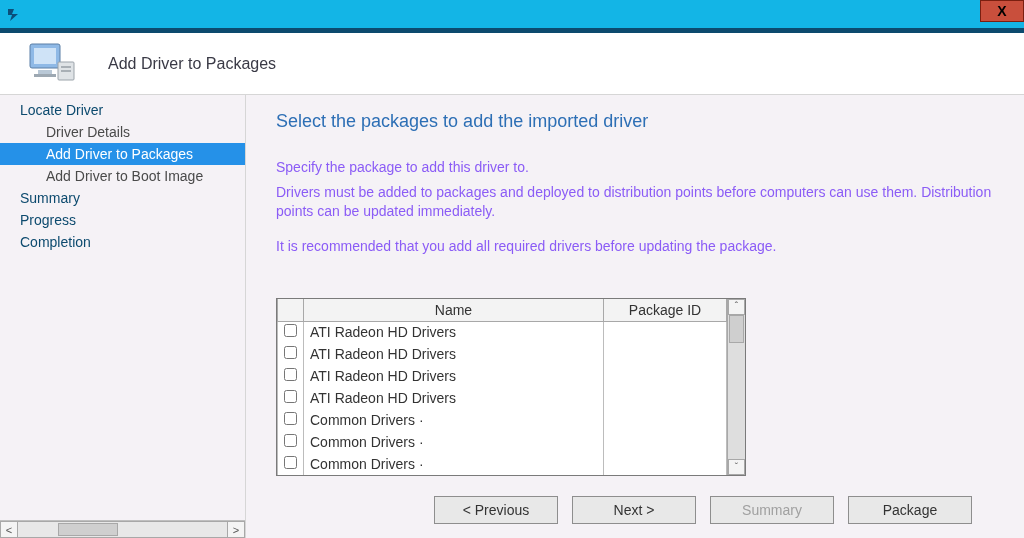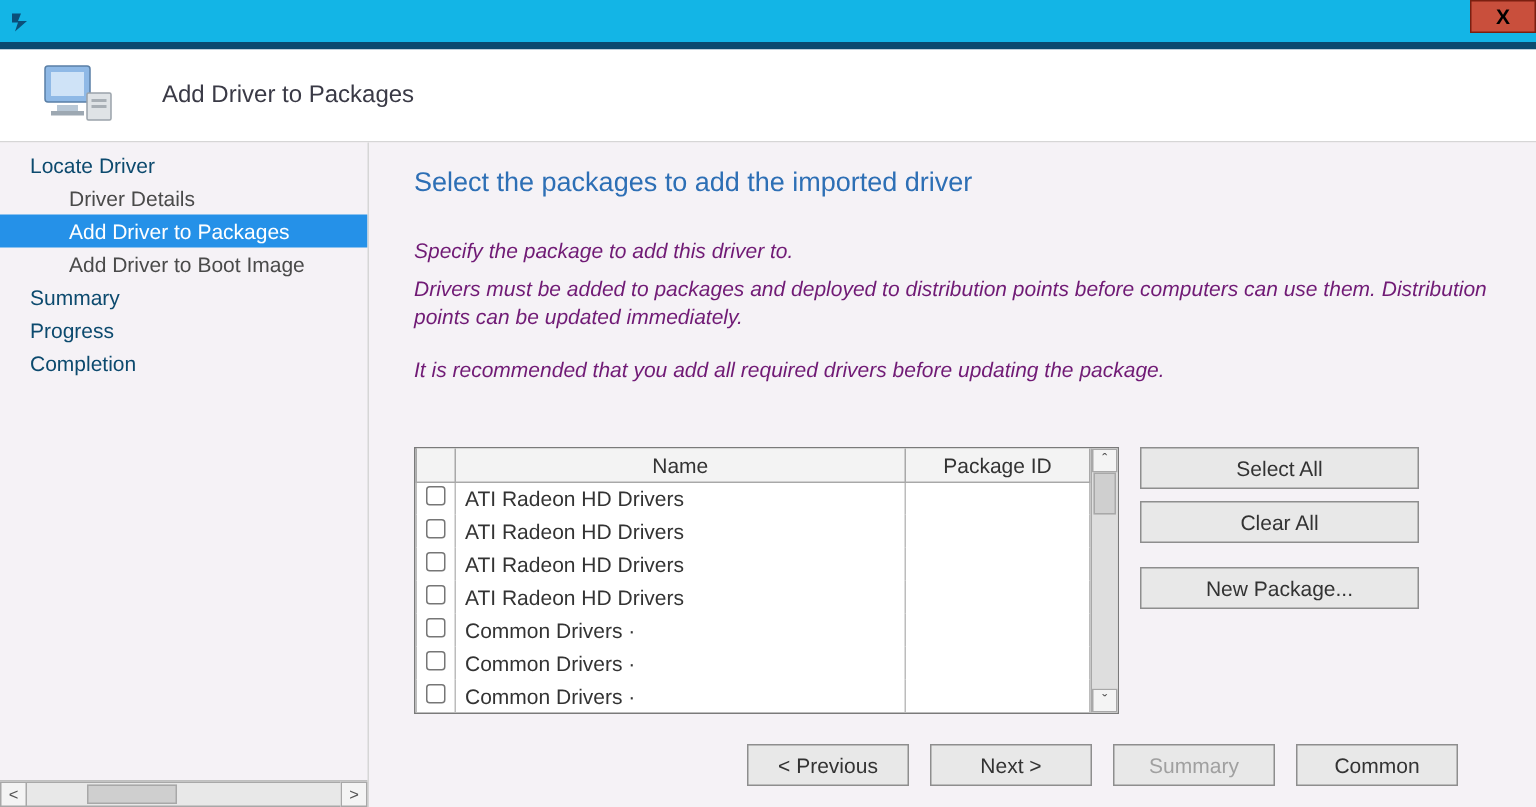--- a/index.html
+++ b/index.html
@@ -138,24 +138,23 @@
     flex-direction: column;
     min-height: 0;
   }
   .heading {
     color: #2d6fb5;
     font-size: 18px;
     margin: 0 0 26px 0;
   }
   .instr {
     font-size: 14px;
-    color: #701a75;
+    color: #8b5cf6;
     line-height: 1.35;
     margin: 0 0 6px 0;
-    font-style: italic;
   }
   .instr.gap { margin-top: 10px; }
   .midrow {
     display: flex;
     gap: 14px;
     margin-top: 36px;
     align-items: flex-start;
   }
   .tablewrap {
     border: 1px solid #7a7a7a;
@@ -228,21 +227,21 @@
     cursor: pointer;
     padding: 0;
   }
   .sidebtns .spacer { flex: 1; }
   .footer {
     display: flex;
     justify-content: flex-end;
     gap: 14px;
     padding: 14px 26px 14px 0;
   }
-  .footer .winbtn { width: 108px; }
+  .footer .winbtn { width: 124px; }
   .footer .winbtn.disabled { color: #a0a0a0; cursor: default; }
 </style>
 </head>
 <body>
 
 <div class="titlebar">
   <span class="title-icon">
     <svg viewBox="0 0 16 16" width="16" height="16">
         <path d="M2 3 L8 3 L6 8 L12 8 L4 15 L6 9 L2 9 Z" fill="#0b4f7a"></path>
       </svg>
@@ -347,31 +346,25 @@
           </div>
           <div class="vscroll">
             <div class="sbtn">ˆ</div>
             <div class="track">
               <div class="thumb"></div>
             </div>
             <div class="sbtn">ˇ</div>
           </div>
         </div>
 
-        <div class="sidebtns">
-          <button class="winbtn">Select All</button>
-          <button class="winbtn">Clear All</button>
-          <div class="spacer" style="height:72px"></div>
-          <button class="winbtn">New Package...</button>
-        </div>
       </div>
 
       <div style="flex:1"></div>
 
       <div class="footer">
         <button class="winbtn">&lt; Previous</button>
         <button class="winbtn">Next &gt;</button>
         <button class="winbtn disabled">Summary</button>
-        <button class="winbtn">Common</button>
+        <button class="winbtn">Package</button>
       </div>
     </div>
   </div>
 </div>
 
 </body></html>

